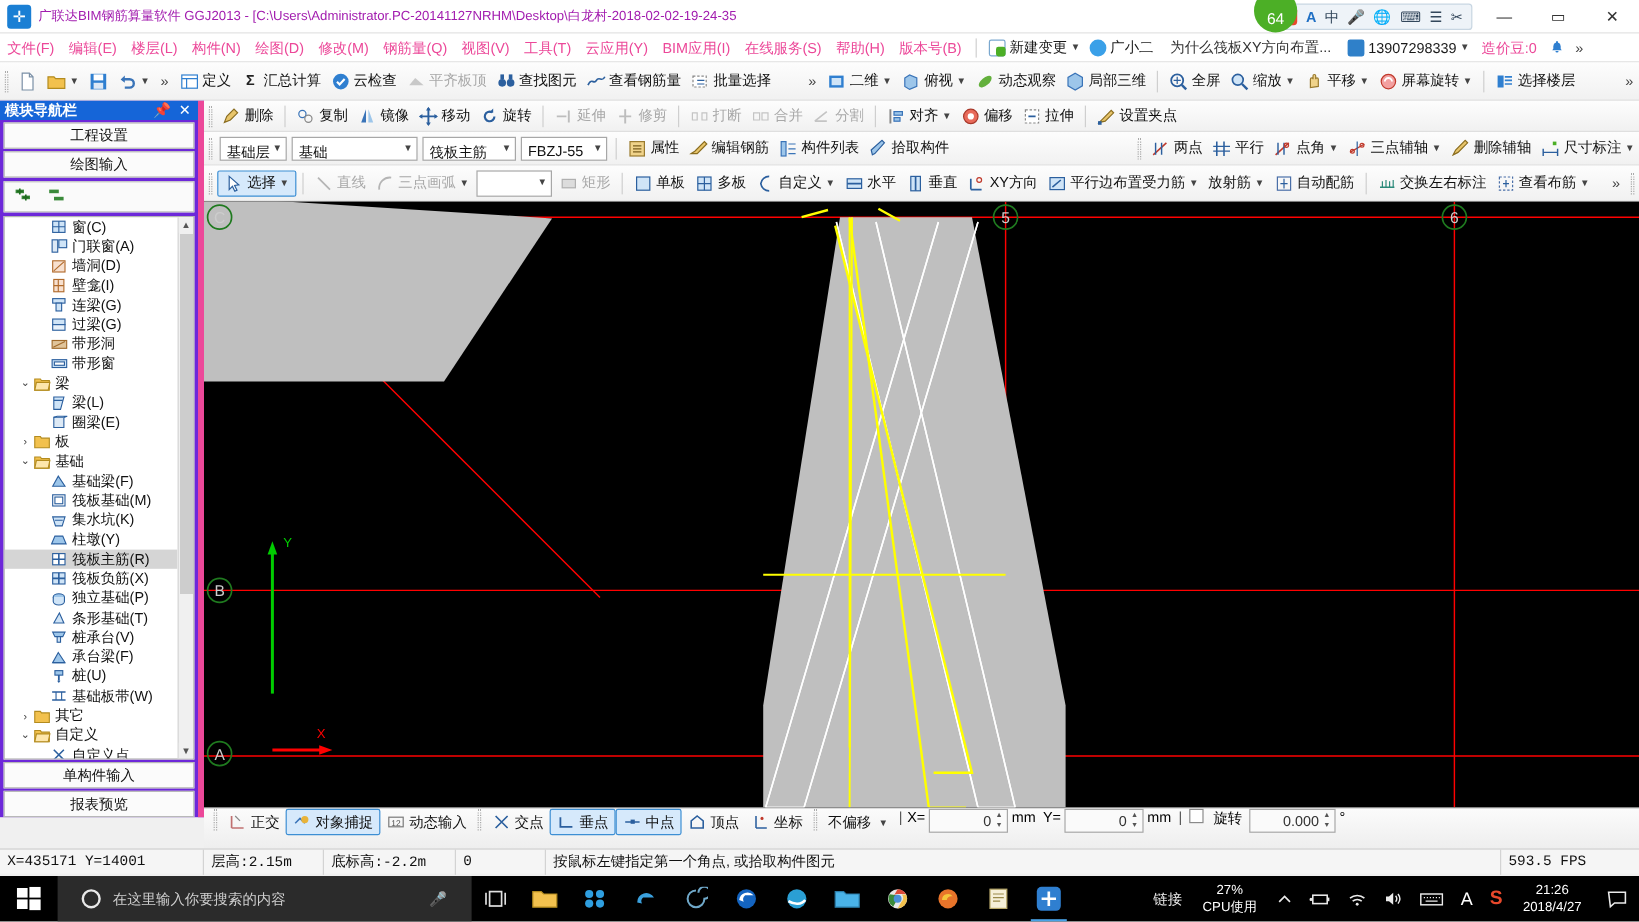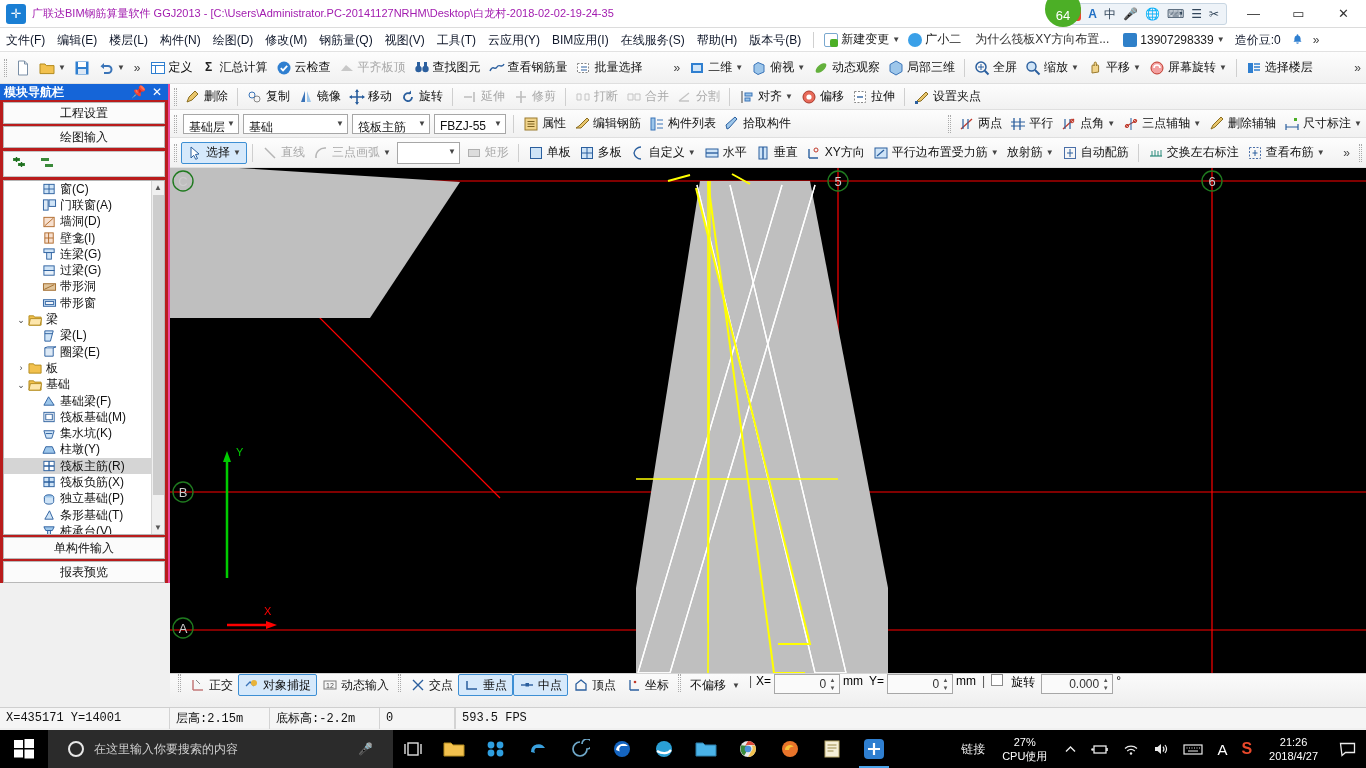--- a/index.html
+++ b/index.html
@@ -57,21 +57,21 @@
     padding-bottom: 4px;
   }
 
   
   .menubar {
     position: absolute; left: 0; top: 28px; width: 1366px; height: 24px;
     background: #ffffff; display: flex; align-items: center;
     border-bottom: 1px solid #e2e2e2;
     white-space: nowrap;
   }
-  .menu-item { padding: 0 6px; font-size: 12px; color: #0f172a; line-height: 24px; }
+  .menu-item { padding: 0 6px; font-size: 12px; color: #ec4899; line-height: 24px; }
   .menu-sep { width: 1px; height: 16px; background: #d0d0d0; margin: 0 6px; }
   .mb-chip { display: flex; align-items: center; gap: 3px; padding: 0 4px; font-size: 12px; color: #1a1a1a; }
   .ico-sq { width: 14px; height: 14px; display: inline-block; border-radius: 2px; }
   .caret { font-size: 8px; color: #444; }
   .ad-text { color: #333; font-size: 12px; padding: 0 10px; }
   .chevron-more { font-size: 12px; color: #444; padding: 0 5px; }
 
   
   .toolbar {
     position: absolute; left: 0; width: 1366px;
@@ -97,22 +97,22 @@
     padding: 4px 3px 0 5px; font-size: 12px; color: #111; margin: 0 2px;
   }
   .sel-btn {
     display: flex; align-items: center; gap: 3px; padding: 2px 5px;
     border: 1px solid #3d8fd4; background: #d6e9fb; border-radius: 2px;
     font-size: 12px; color: #111; height: 22px;
   }
 
   
   .leftpanel {
-    position: absolute; left: 0; top: 84px; width: 170px; height: 499px;
-    background: #b91c1c; border-right: 2px solid #ec4899;
+    position: absolute; left: 0; top: 84px; width: 170px; height: 597px;
+    background: #6d28d9; border-right: 5px solid #ec4899;
     display: flex; flex-direction: column;
   }
   .lp-header {
     height: 16px; background: #1565d8; color: #fff; font-size: 12px;
     display: flex; align-items: center; padding: 0 4px; font-weight: bold;
   }
   .lp-header .sp { margin-left: auto; display: flex; gap: 6px; padding-right: 2px; }
   .lp-btn {
     height: 22px; margin: 2px 3px 0 3px; background: #fbfbfb;
     border: 1px solid #b8b8b8; display: flex; align-items: center; justify-content: center;
@@ -1211,20 +1211,21 @@
         </span>
     </div>
     <span style="margin-left:3px;">°</span>
   </div>
 
   <div class="statusbar">
     <div class="sb-cell" style="width:170px;">X=435171  Y=14001</div>
     <div class="sb-cell" style="width:100px;">层高:2.15m</div>
     <div class="sb-cell" style="width:110px;">底标高:-2.2m</div>
     <div class="sb-cell" style="width:75px;">0</div>
+    <div class="sb-cell" style="flex:1;border-right:none;font-family:'Liberation Sans',sans-serif;">按鼠标左键指定第一个角点, 或拾取构件图元</div>
     <div class="sb-cell" style="width:116px;border-left:1px solid #d3d3d3;border-right:none;">593.5 FPS</div>
   </div>
 
   <div class="taskbar">
     <div class="start">
       <svg width="20" height="20" viewBox="0 0 20 20">
           <rect x="0" y="1" width="9" height="8" fill="#fff"></rect>
           <rect x="10.5" y="0" width="9.5" height="9" fill="#fff"></rect>
           <rect x="0" y="10.5" width="9" height="8" fill="#fff"></rect>
           <rect x="10.5" y="10.5" width="9.5" height="9" fill="#fff"></rect>

